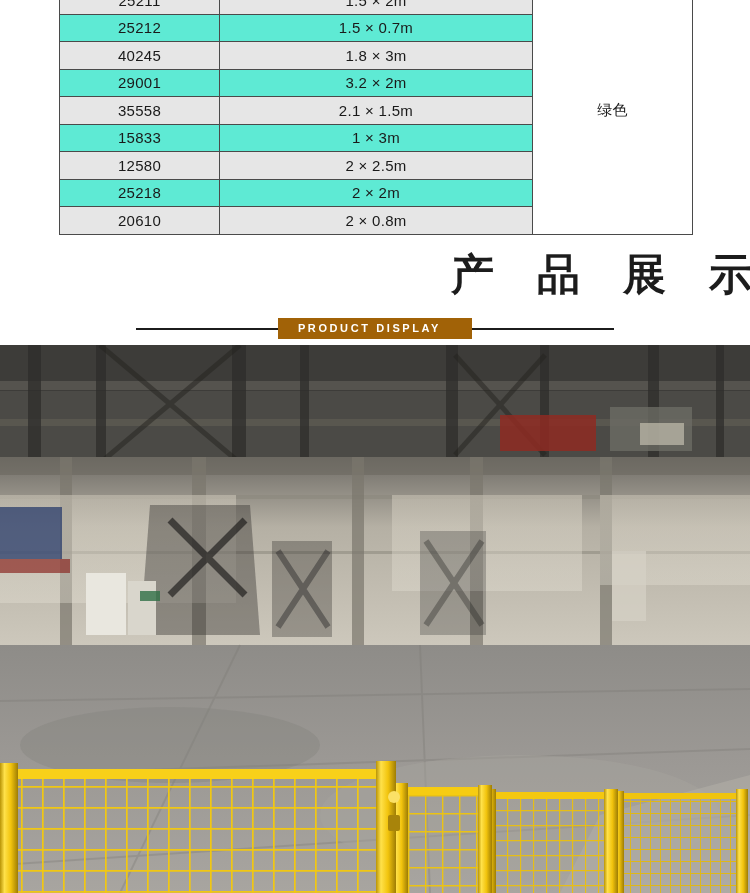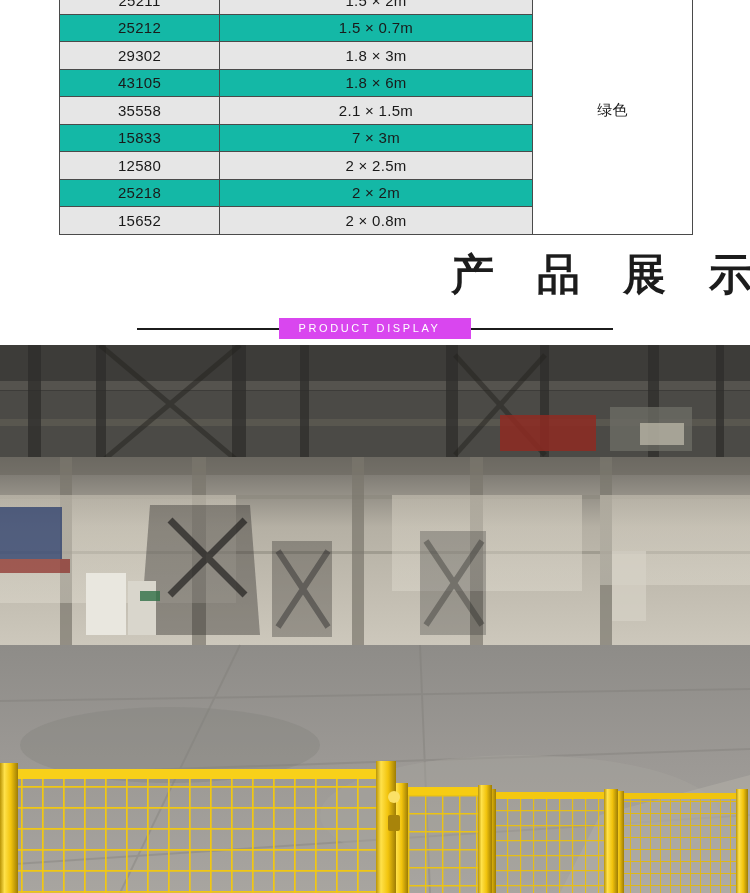--- a/index.html
+++ b/index.html
@@ -34,21 +34,21 @@
     vertical-align: middle;
     font-size: 15px;
     color: #1a1a1a;
     padding: 0;
     letter-spacing: 0.3px;
   }
   td.c-model { width: 160px; }
   td.c-size  { width: 313px; }
   td.c-color { width: 160px; font-size: 16px; }
   tr.odd td.c-model, tr.odd td.c-size { background: #e6e6e6; }
-  tr.even td.c-model, tr.even td.c-size { background: #14b8a6; }
+  tr.even td.c-model, tr.even td.c-size { background: #5eead4; }
   td.c-color { background: #ffffff; }
 
   
   .heading {
     position: absolute;
     left: 16px; top: 248px;
     width: 750px;
     text-align: right;
   }
   .heading .cn {
@@ -67,27 +67,28 @@
     display: flex;
     align-items: center;
     justify-content: center;
   }
   .rule-line {
     height: 2px;
     background: #1c1c1c;
     width: 142px;
   }
   .pill {
-    background: #d946ef;
+    background: #a16207;
     color: #ffffff;
     font-size: 11px;
     letter-spacing: 2.6px;
     padding: 4px 31px 5px 20px;
     line-height: 12px;
     white-space: nowrap;
+    font-weight: bold;
   }
 
   
   .photo {
     position: absolute;
     left: 0; top: 345px;
     width: 750px; height: 548px;
     overflow: hidden;
     background: #8b8b8a;
   }
@@ -104,45 +105,45 @@
         <tr class="odd">
           <td class="c-model">25211</td>
           <td class="c-size">1.5 × 2m</td>
           <td class="c-color" rowspan="9">绿色</td>
         </tr>
         <tr class="even">
           <td class="c-model">25212</td>
           <td class="c-size">1.5 × 0.7m</td>
         </tr>
         <tr class="odd">
-          <td class="c-model">29302</td>
+          <td class="c-model">40245</td>
           <td class="c-size">1.8 × 3m</td>
         </tr>
         <tr class="even">
-          <td class="c-model">43105</td>
-          <td class="c-size">1.8 × 6m</td>
+          <td class="c-model">29001</td>
+          <td class="c-size">3.2 × 2m</td>
         </tr>
         <tr class="odd">
           <td class="c-model">35558</td>
           <td class="c-size">2.1 × 1.5m</td>
         </tr>
         <tr class="even">
           <td class="c-model">15833</td>
-          <td class="c-size">7 × 3m</td>
+          <td class="c-size">1 × 3m</td>
         </tr>
         <tr class="odd">
           <td class="c-model">12580</td>
           <td class="c-size">2 × 2.5m</td>
         </tr>
         <tr class="even">
           <td class="c-model">25218</td>
           <td class="c-size">2 × 2m</td>
         </tr>
         <tr class="odd">
-          <td class="c-model">15652</td>
+          <td class="c-model">20610</td>
           <td class="c-size">2 × 0.8m</td>
         </tr>
       </tbody>
     </table>
   </div>
 
   <div class="heading">
     <div class="cn">产 品 展 示</div>
   </div>
   <div class="rule-row">

